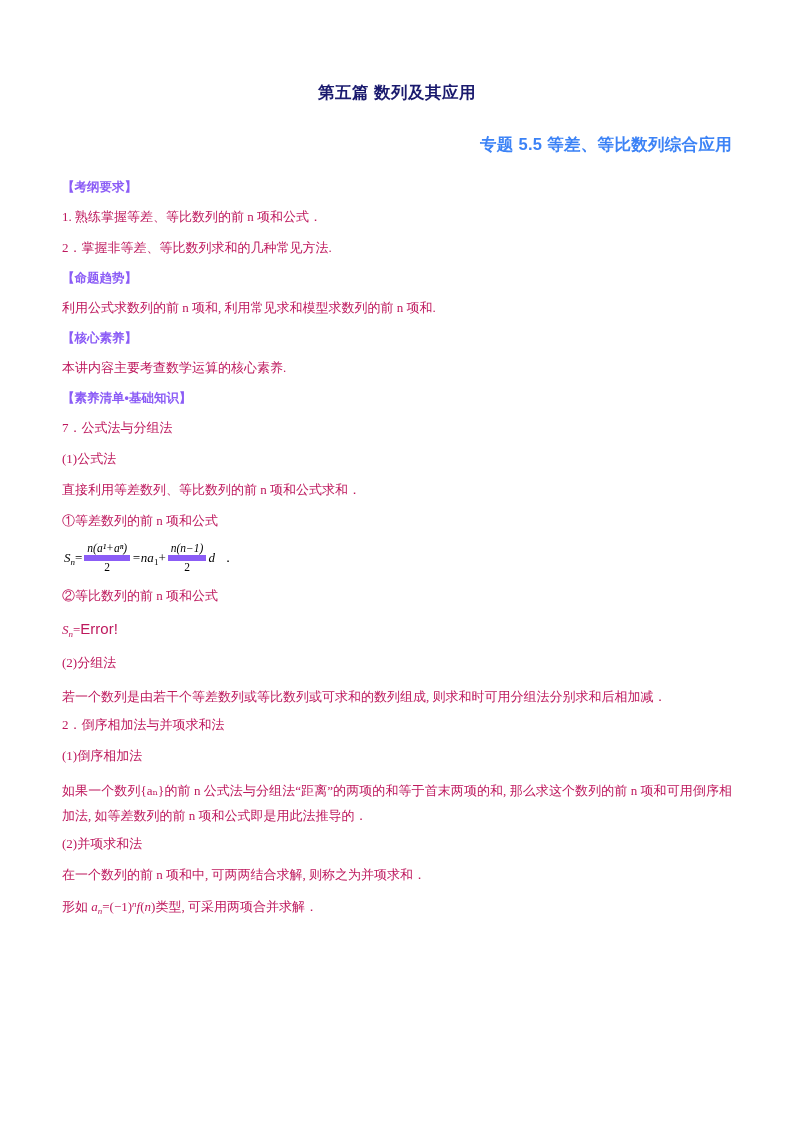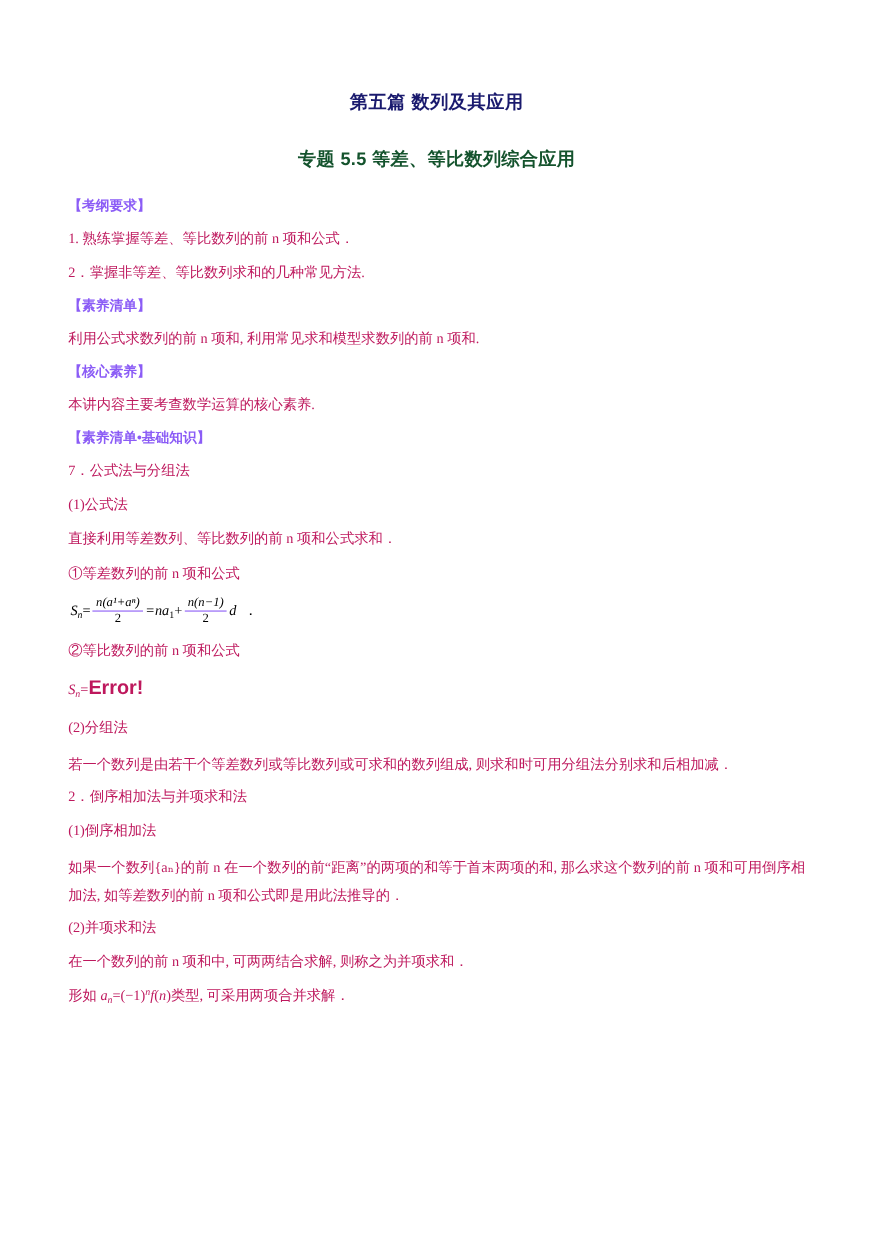--- a/index.html
+++ b/index.html
@@ -34,25 +34,25 @@
   .doc-title {
     text-align: center;
     font-family: "Liberation Sans", "DejaVu Sans", sans-serif;
     font-weight: bold;
     font-size: 16.5px;
     color: #1a1a6e;
     letter-spacing: 0.5px;
     margin: 0 0 30px 0;
   }
   .doc-subtitle {
-    text-align: center;
+    text-align: right;
     font-family: "Liberation Sans", "DejaVu Sans", sans-serif;
     font-weight: bold;
     font-size: 16.5px;
-    color: #14532d;
+    color: #3b82f6;
     letter-spacing: 0.3px;
     margin: 0 0 22px 0;
   }
 
   .sect-head {
     font-family: "Liberation Sans", "DejaVu Sans", sans-serif;
     font-weight: bold;
     font-size: 12.5px;
     color: #8b5cf6;
     margin: 0 0 10px 0;
@@ -94,53 +94,53 @@
     text-align: center;
     font-size: 11.5px;
     line-height: 1.18;
     margin: 0 2px;
     position: relative;
     top: -0.5px;
   }
   .frac .num {
     display: block;
     padding: 0 3px 0px 3px;
-    border-bottom: 1px solid #8b5cf6;
+    border-bottom: 6px solid #8b5cf6;
   }
   .frac .den {
     display: block;
     padding: 0px 3px 0 3px;
   }
   .formula-line {
     margin: 0 0 11px 0;
     padding-left: 2px;
     font-size: 13px;
     line-height: 2.0;
   }
   .err {
     font-family: "Liberation Sans", "DejaVu Sans", sans-serif;
-    font-weight: bold;
-    font-size: 18px;
+    font-weight: normal;
+    font-size: 15px;
   }
 </style>
 </head>
 <body>
 
 <div class="page">
   <div class="content">
 
     <div class="doc-title">第五篇 数列及其应用</div>
 
     <div class="doc-subtitle">专题 5.5 等差、等比数列综合应用</div>
 
     <div class="sect-head">【考纲要求】</div>
     <div class="para">1. 熟练掌握等差、等比数列的前 n 项和公式．</div>
     <div class="para">2．掌握非等差、等比数列求和的几种常见方法.</div>
 
-    <div class="sect-head">【素养清单】</div>
+    <div class="sect-head">【命题趋势】</div>
     <div class="para">利用公式求数列的前 n 项和, 利用常见求和模型求数列的前 n 项和.</div>
 
     <div class="sect-head">【核心素养】</div>
     <div class="para">本讲内容主要考查数学运算的核心素养.</div>
 
     <div class="sect-head">【素养清单•基础知识】</div>
 
     <div class="para">7．公式法与分组法</div>
     <div class="para">(1)公式法</div>
     <div class="para">直接利用等差数列、等比数列的前 n 项和公式求和．</div>
@@ -158,21 +158,21 @@
       <span class="math">
         <span class="mvar">S</span><span class="sub mvar">n</span><span>=</span><span class="err">Error!</span>
       </span>
     </div>
 
     <div class="para">(2)分组法</div>
     <div class="para wrap">若一个数列是由若干个等差数列或等比数列或可求和的数列组成, 则求和时可用分组法分别求和后相加减．</div>
 
     <div class="para">2．倒序相加法与并项求和法</div>
     <div class="para">(1)倒序相加法</div>
-    <div class="para wrap">如果一个数列{aₙ}的前 n 在一个数列的前“距离”的两项的和等于首末两项的和, 那么求这个数列的前 n 项和可用倒序相加法, 如等差数列的前 n 项和公式即是用此法推导的．</div>
+    <div class="para wrap">如果一个数列{aₙ}的前 n 公式法与分组法“距离”的两项的和等于首末两项的和, 那么求这个数列的前 n 项和可用倒序相加法, 如等差数列的前 n 项和公式即是用此法推导的．</div>
 
     <div class="para">(2)并项求和法</div>
     <div class="para">在一个数列的前 n 项和中, 可两两结合求解, 则称之为并项求和．</div>
 
     <div class="para">
       <span>形如 </span><span class="math"><span class="mvar">a</span><span class="sub mvar">n</span>=(−1)<span class="sup mvar">n</span><span class="mvar">f</span>(<span class="mvar">n</span>)</span><span>类型, 可采用两项合并求解．</span>
     </div>
 
   </div>
 </div>

